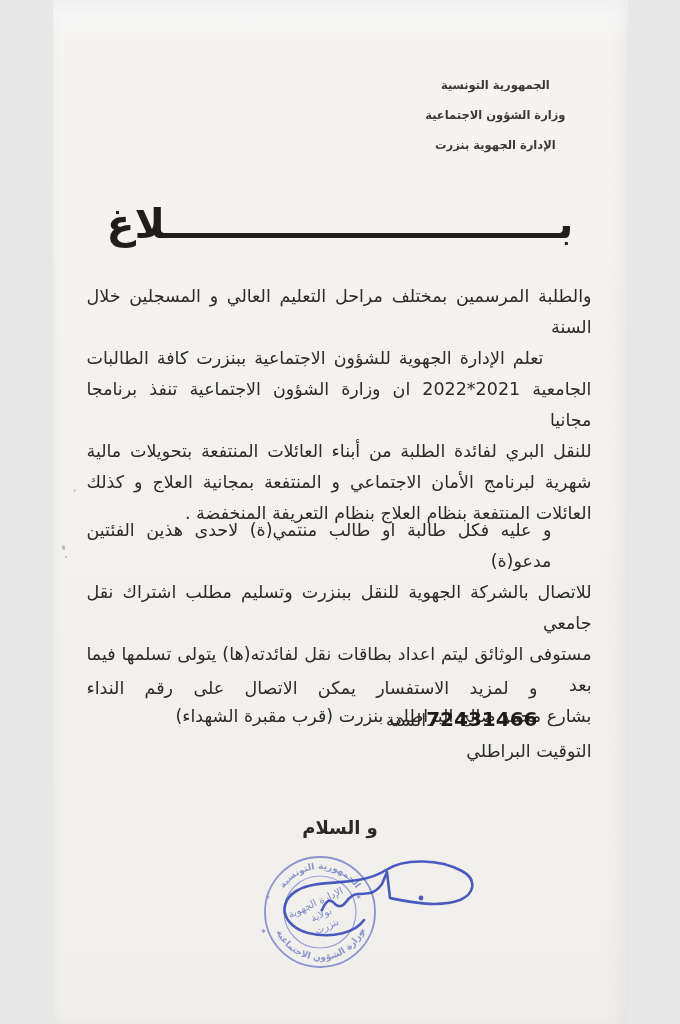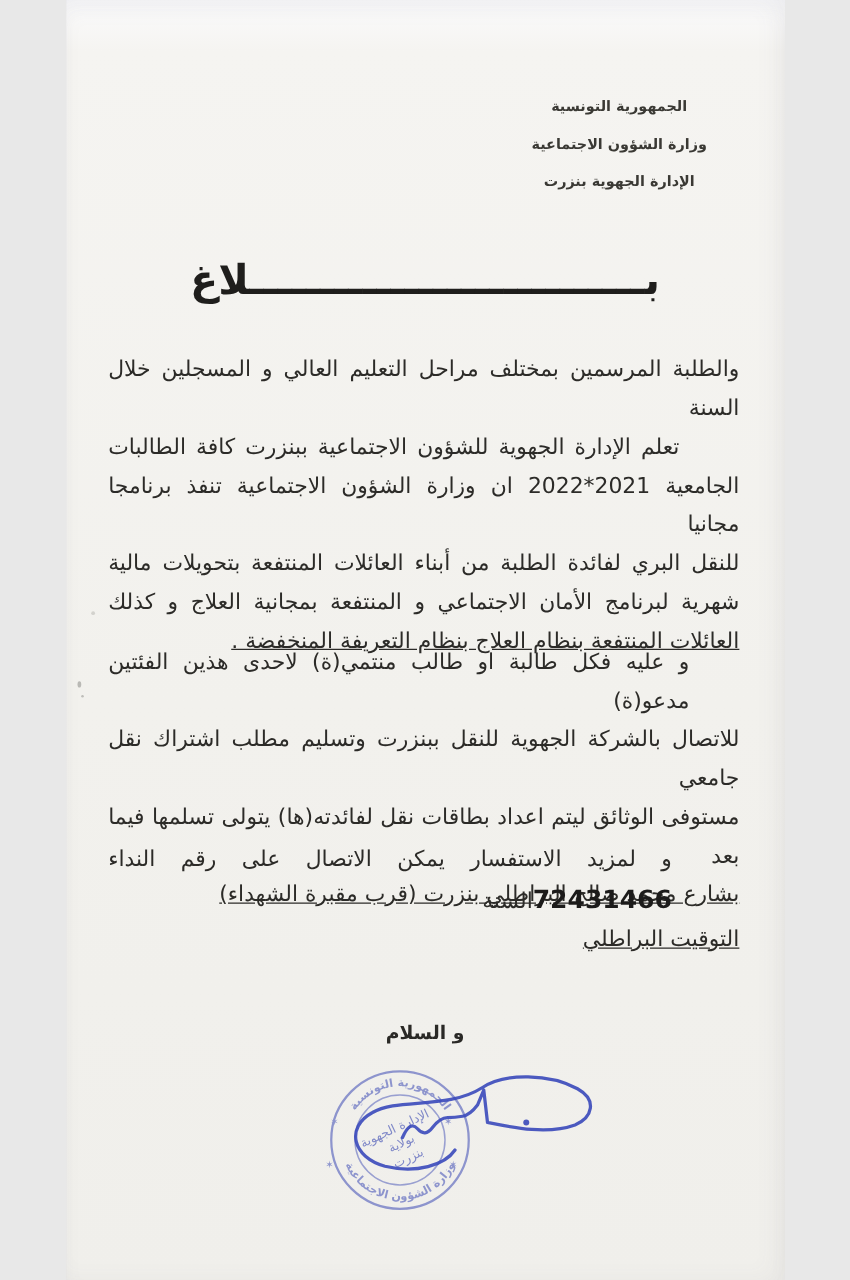--- a/index.html
+++ b/index.html
@@ -16,37 +16,37 @@
   }
   .letterhead{
     position:absolute;top:70px;right:62px;
     text-align:center;
     font-size:11.5px;font-weight:bold;color:#3a3934;
     line-height:30px;white-space:nowrap;
   }
   .doc-title{
     position:absolute;top:200px;left:0;right:0;
     text-align:center;
-    font-size:33px;font-weight:bold;color:#1f1e1c;
+    font-size:41px;font-weight:bold;color:#1f1e1c;
     line-height:48px;white-space:nowrap;
   }
   .para{position:absolute;right:36px;left:34px;font-size:17.5px;color:#2c2b28;}
   .para .line{line-height:31px;}
   .jline{text-align:justify;text-align-last:justify;}
-  .nline{text-align:right;text-decoration:underline;}
+  .nline{text-align:right;}
   .p1{top:281px;}
   .p2{top:479px;margin-top:36px;}
   .p3{top:673px;}
   .indent-lg{padding-right:48px;}
   .indent-md{padding-right:40px;}
   .indent-xl{padding-right:54px;}
   .phone{font-weight:bold;font-size:20px;color:#1c1b1a;letter-spacing:0.5px;}
   .closing{
     position:absolute;top:817px;left:0;right:0;
-    text-align:center;font-size:15px;font-weight:bold;color:#2a2926;
+    text-align:center;font-size:18px;font-weight:bold;color:#2a2926;
   }
   .stamp-area{position:absolute;top:848px;left:185px;width:250px;height:150px;}
   .speck{position:absolute;border-radius:50%;background:#8a8a86;}
   .speck1{width:3px;height:5px;left:9px;top:545px;opacity:.55;}
   .speck2{width:2px;height:2px;left:12px;top:556px;opacity:.5;}
   .speck3{width:3px;height:3px;left:20px;top:489px;opacity:.3;}
 </style>
 </head>
 <body>
 

